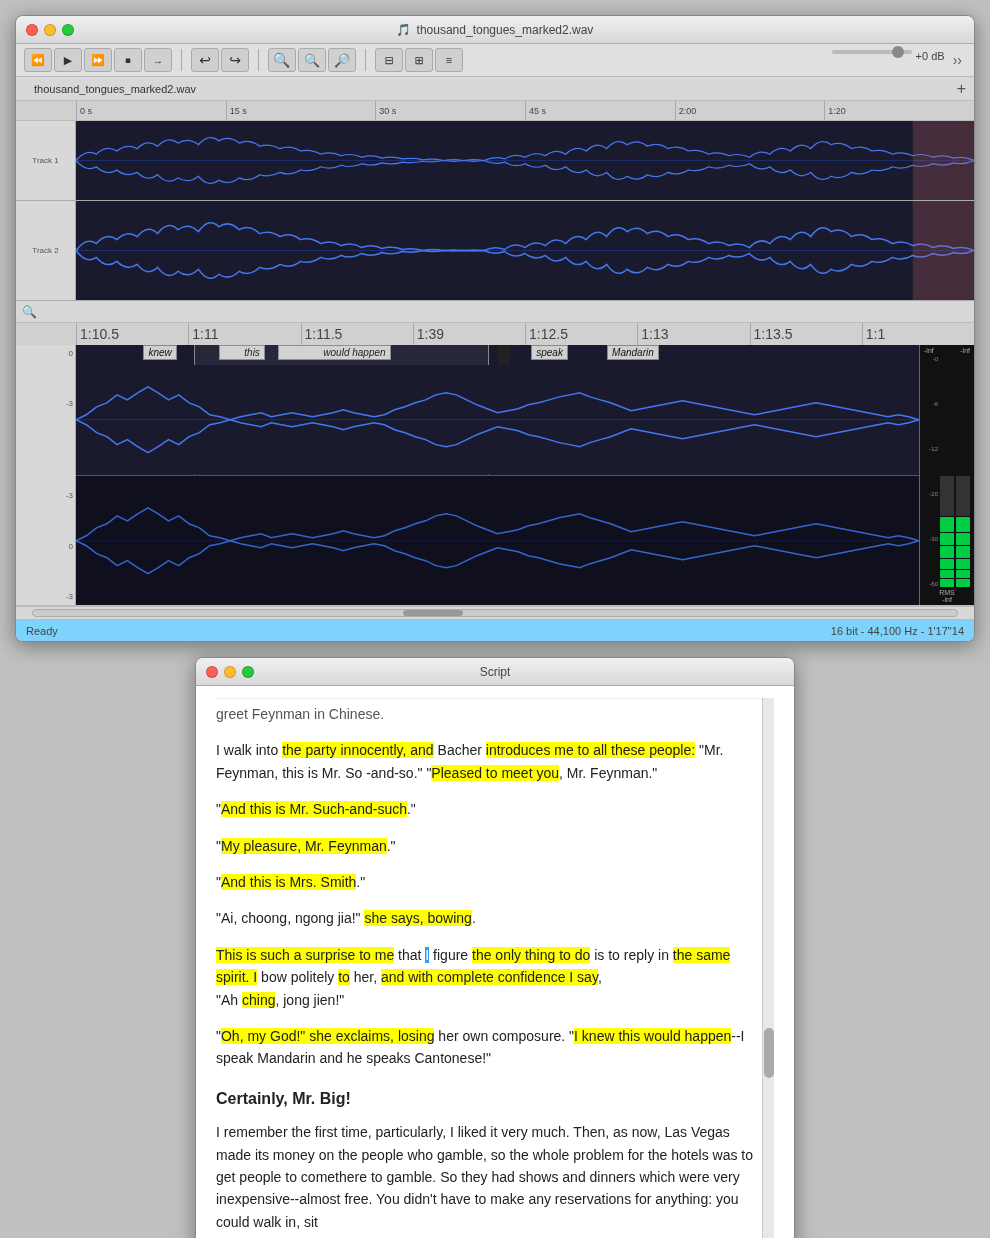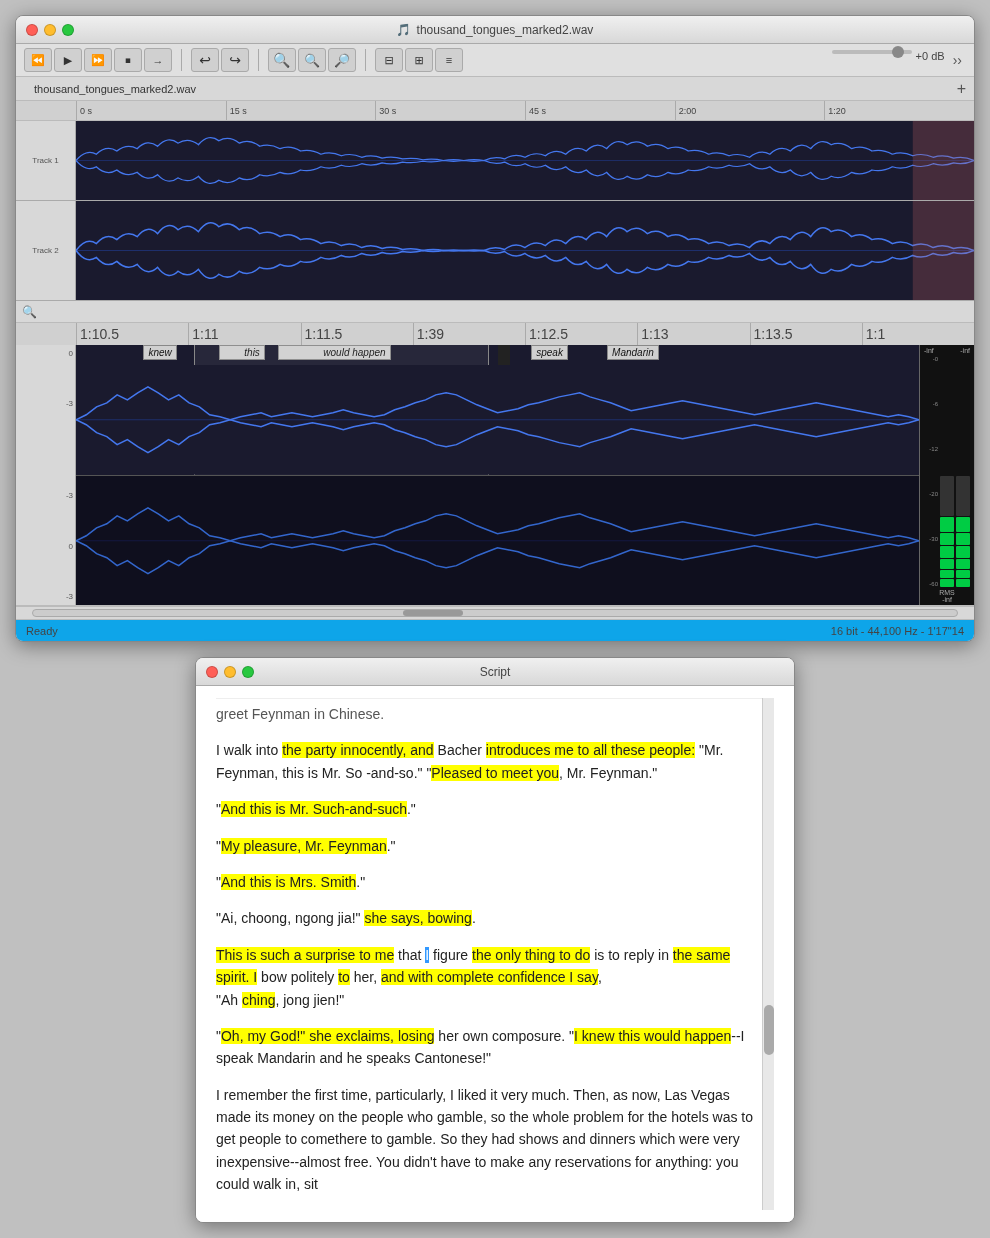--- a/index.html
+++ b/index.html
@@ -312,21 +312,21 @@
     }
     .vu-segment {
       height: 4px;
       border-radius: 1px;
     }
     .vu-green { background: #00cc44; }
     .vu-dark { background: #333; }
 
     
     .status-bar {
-      background: #0ea5e9;
+      background: #7dd3fc;
       height: 22px;
       display: flex;
       align-items: center;
       padding: 0 10px;
       font-size: 11px;
       color: #444;
       border-top: 1px solid #bbb;
       justify-content: space-between;
     }
     .scrollbar-h {
@@ -679,20 +679,21 @@
       </div>
 
       <div class="script-paragraph">
         <span class="highlight-yellow">This is such a surprise to me</span> that <span class="highlight-blue">I</span> figure <span class="highlight-yellow">the only thing to do</span> is to reply in <span class="highlight-yellow">the same spirit. I</span> bow politely <span class="highlight-yellow">to</span> her, <span class="highlight-yellow">and with complete confidence I say</span>,<br>"Ah <span class="highlight-yellow">ching</span>, jong jien!"
       </div>
 
       <div class="script-paragraph">
         "<span class="highlight-yellow">Oh, my God!" she exclaims, losing</span> her own composure. "<span class="highlight-yellow">I knew this would happen</span>--I speak Mandarin and he speaks Cantonese!"
       </div>
 
+      <div class="chapter-heading">Certainly, Mr. Big!</div>
 
 
       <div class="script-paragraph">
         I remember the first time, particularly, I liked it very much. Then, as now, Las Vegas made its money on the people who gamble, so the whole problem for the hotels was to get people to comethere to gamble. So they had shows and dinners which were very inexpensive--almost free. You didn't have to make any reservations for anything: you could walk in, sit
       </div>
     </div>
 
     <div class="script-scrollbar">
       <div class="script-scroll-thumb"></div>
     </div>

